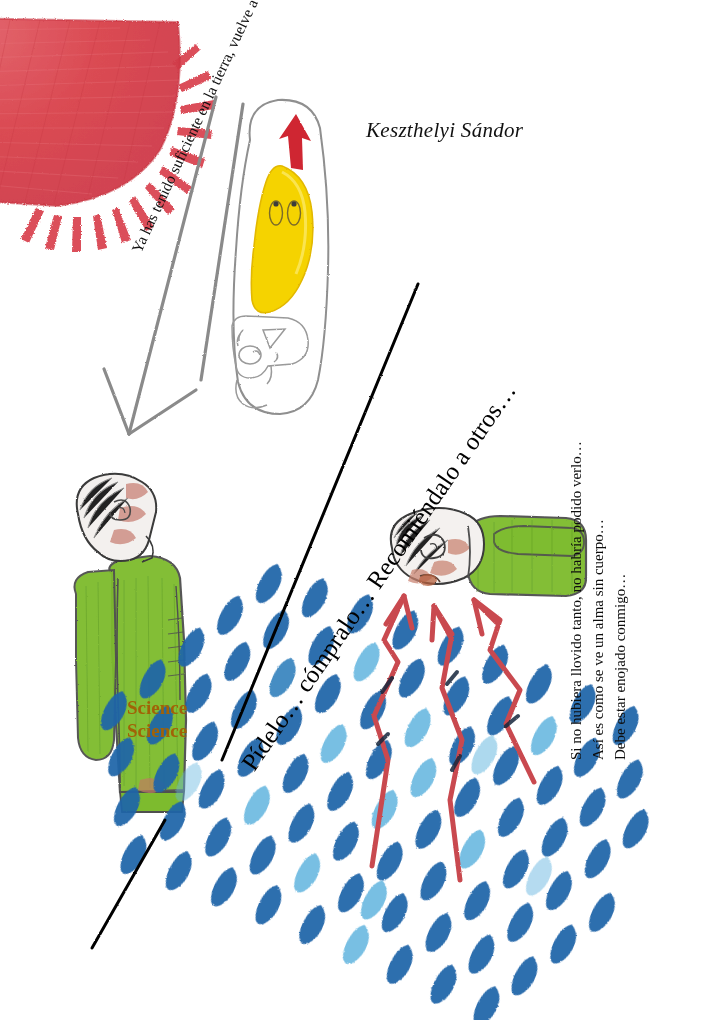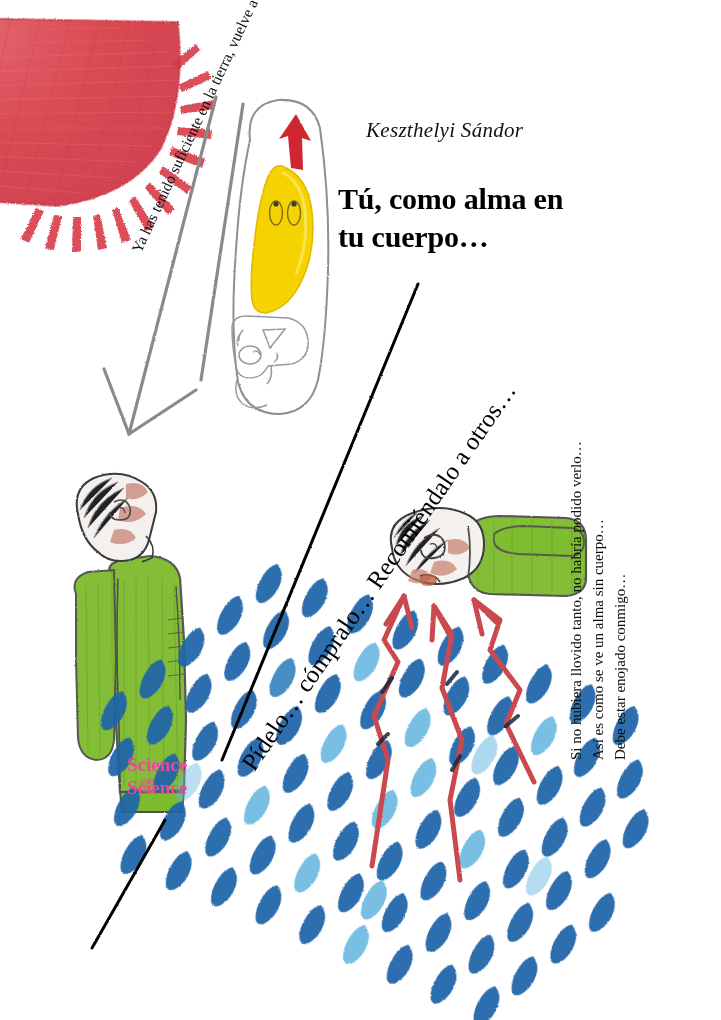--- a/index.html
+++ b/index.html
@@ -36,27 +36,27 @@
     font-family: "Liberation Serif", serif;
     font-weight: bold;
     font-size: 30px;
     line-height: 1.28;
     color: #000000;
     letter-spacing: -0.2px;
   }
   .genre {
     position: absolute;
     left: 127px;
-    top: 753px;
+    top: 696px;
     width: 110px;
     font-family: "Liberation Serif", serif;
     font-weight: bold;
     font-size: 19px;
     line-height: 1.22;
-    color: #ec4899;
+    color: #a16207;
     z-index: 40;
   }
 
   
   .caption-sun {
     position: absolute;
     left: 128px;
     top: 248px;
     width: 330px;
     transform: rotate(-65deg);
@@ -466,24 +466,20 @@
 
   <svg class="layer" viewBox="0 0 721 1020" width="721" height="1020">
     <g stroke="#000000" stroke-width="3" stroke-linecap="round" filter="url(#rough)">
       <path d="M418 284 L222 760"></path>
       <path d="M165 820 L92 948"></path>
     </g>
   </svg>
 
   <div class="author">Keszthelyi Sándor</div>
 
-  <div class="title">
-    <div>Tú, como alma en</div>
-    <div>tu cuerpo…</div>
-  </div>
 
   <div class="genre">
     <div>Science</div>
     <div>Science</div>
   </div>
 
   <div class="caption-sun">Ya has tenido suficiente en la tierra, vuelve a mí…</div>
 
   <div class="caption-diagonal">Pídelo… cómpralo… Recomiéndalo a otros…</div>
 

